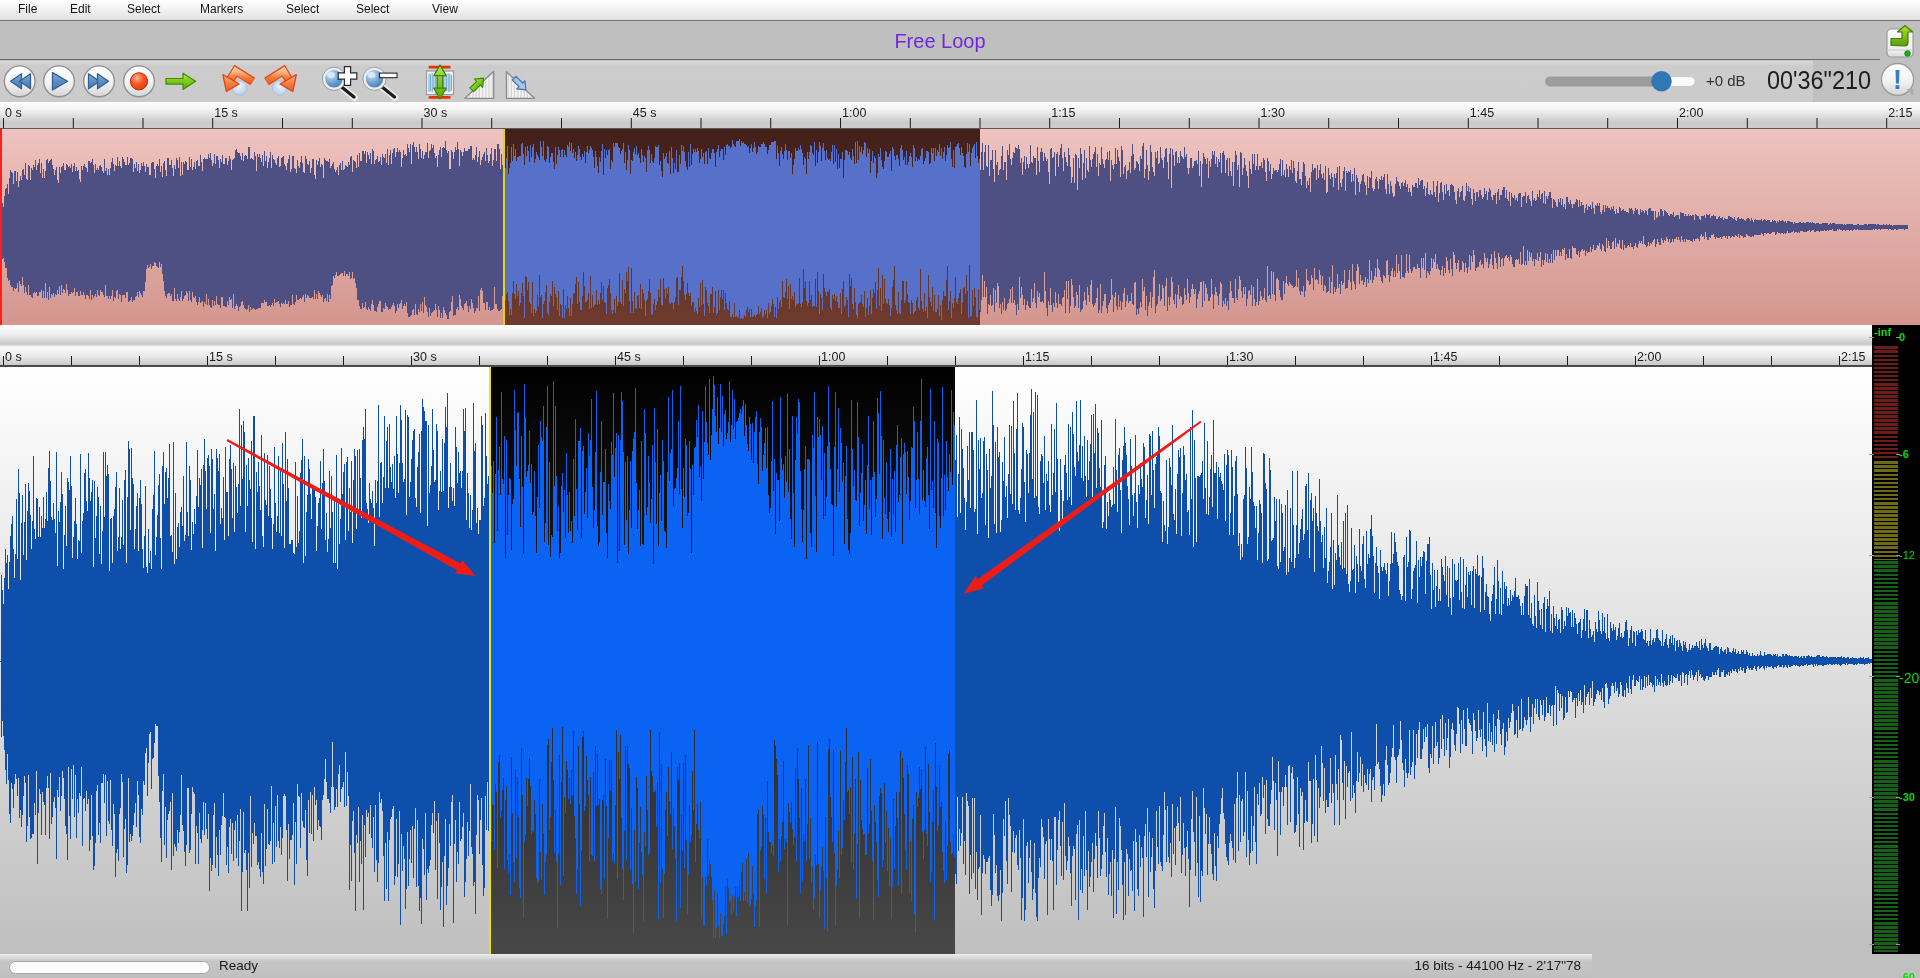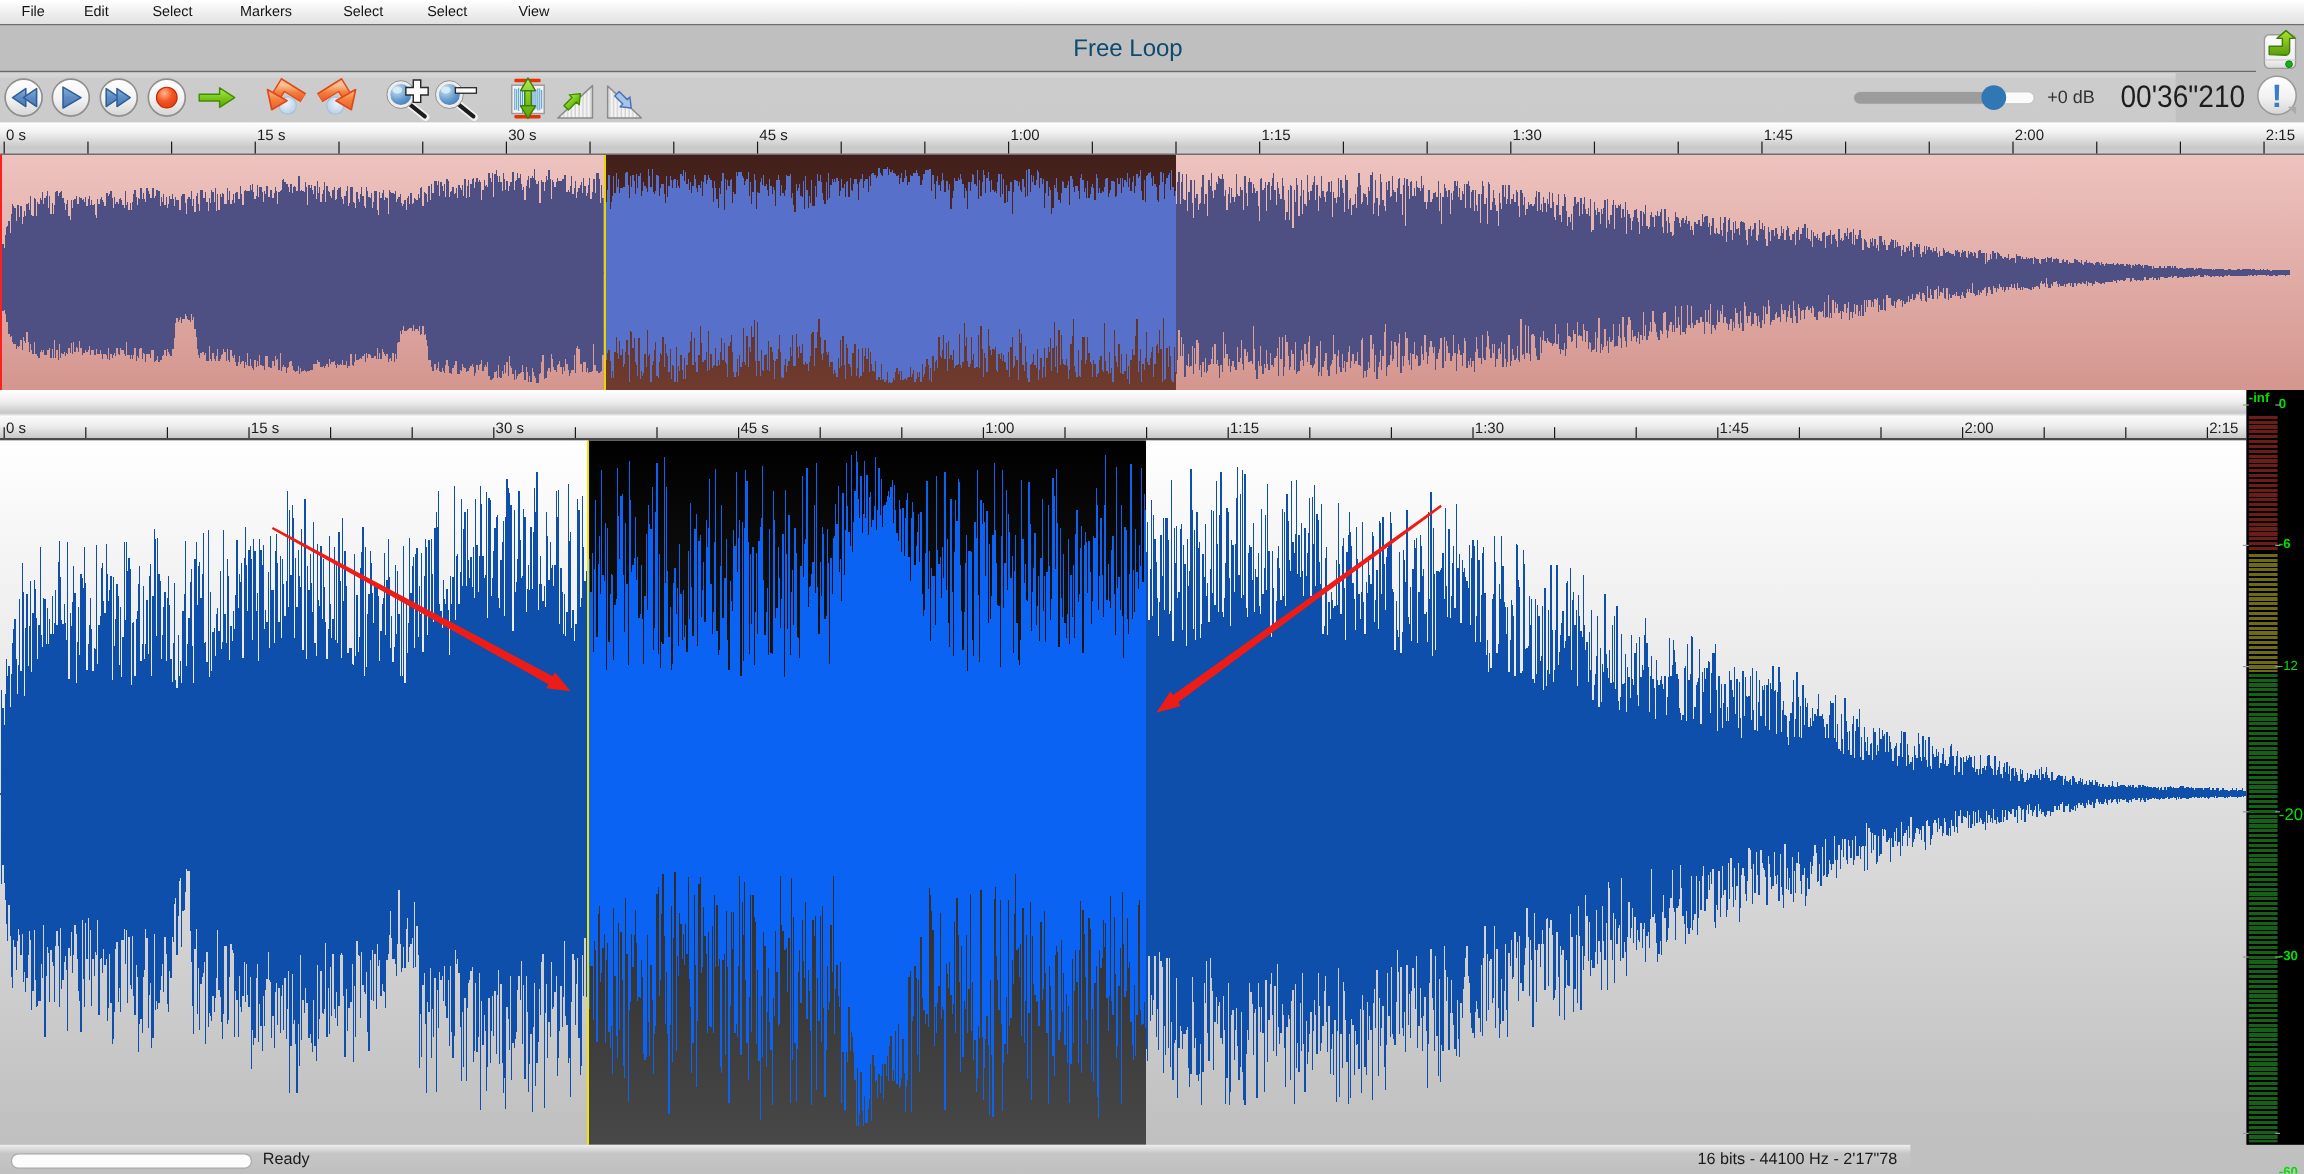--- a/index.html
+++ b/index.html
@@ -1,18 +1,18 @@
 <!DOCTYPE html>
 <html><head><meta charset="utf-8"><style>
 *{margin:0;padding:0;box-sizing:border-box}
 body{width:1920px;height:978px;position:relative;overflow:hidden;font-family:"Liberation Sans",sans-serif;background:#c0c0c0}
 .abs{position:absolute}
 #menu{left:0;top:0;width:1920px;height:21px;background:linear-gradient(#ffffff,#eaeaea 70%,#e2e2e2);border-bottom:1px solid #6e6e6e}
 #menu span{position:absolute;top:2px;font-size:12px;color:#141414}
-#title{left:0;top:22px;width:1880px;height:38px;background:#c0bfbf;border-bottom:1px solid #6a6a6a;text-align:center;font-size:20px;color:#0c4a6e;line-height:38px}
+#title{left:0;top:22px;width:1880px;height:38px;background:#c0bfbf;border-bottom:1px solid #6a6a6a;text-align:center;font-size:20px;color:#6d28d9;line-height:38px}
 #tool{left:0;top:61px;width:1813px;height:41px;background:linear-gradient(#dadada,#cccccc 12%,#cbcbcb)}
 #ovtl{left:0;top:102px;width:1920px;height:27px;background:linear-gradient(180deg,#ffffff,#f2f2f2 30%,#c9c9c9 80%,#cecece);border-bottom:1px solid #5a5a5a}
 #mntl{left:0;top:325px;width:1872px;height:42px;background:linear-gradient(180deg,#ffffff,#ededed 25%,#c7c7c7 48%,#fbfbfb 55%,#ededed 75%,#c9c9c9);border-bottom:2px solid #4a4a4a}
 #meter{left:1872px;top:325px;width:48px;height:629px;background:#000}
 #status{left:0;top:954px;width:1592px;height:24px;background:linear-gradient(#efefef,#c6c6c6 30%,#bfbfbf);font-size:13.5px;color:#1a1a1a}
 </style></head><body>
 <div id="menu" class="abs">
     <span style="left:18px">File</span>
     <span style="left:70px">Edit</span>
     <span style="left:127px">Select</span>

